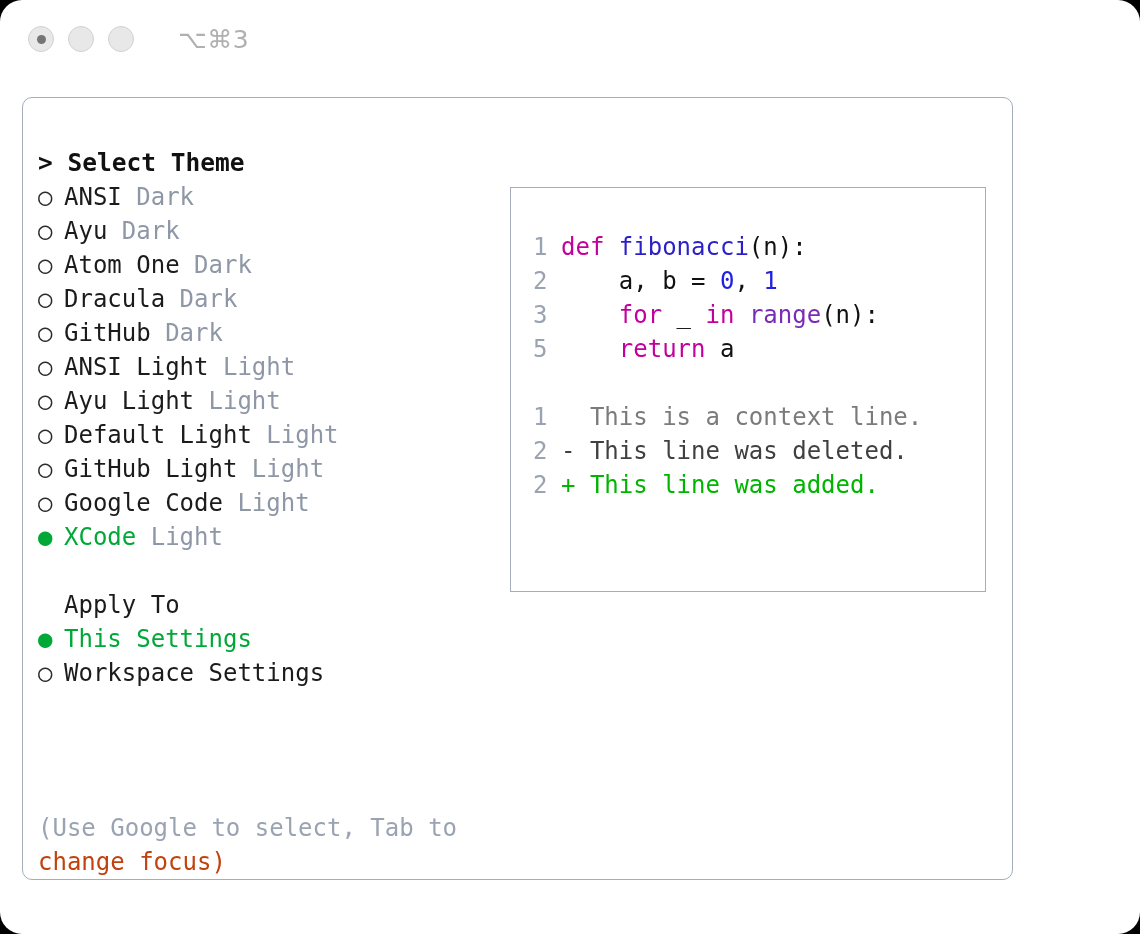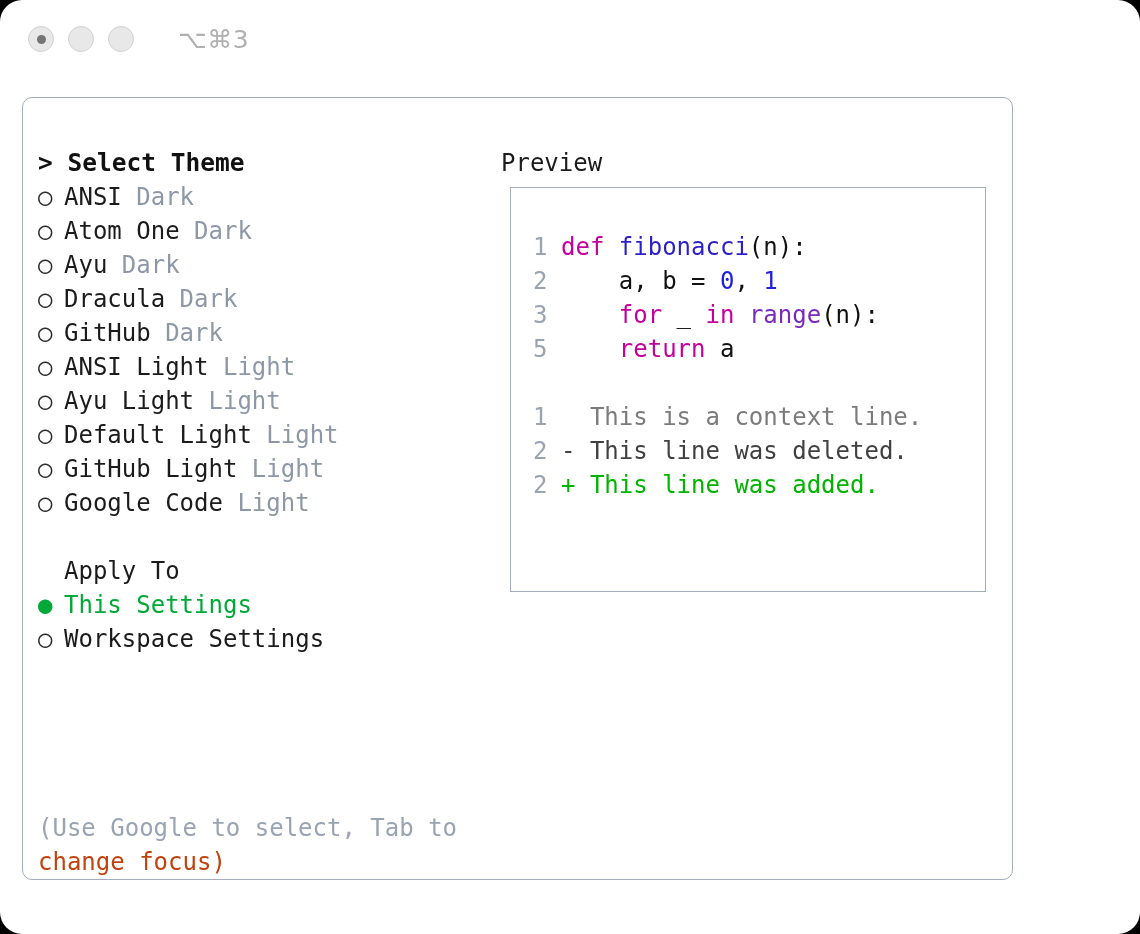--- a/index.html
+++ b/index.html
@@ -199,46 +199,44 @@
     <div id="tb-shortcut">⌥⌘3</div>
   </div>
 
   <div id="panel">
     <div id="panel-inner">
 
       <div id="left-col">
         <div class="row hdr">&gt; Select Theme</div>
         <div id="theme-list">
             <div class="row"><span class="bullet">○</span><span>ANSI</span> <span class="meta">Dark</span></div>
+            <div class="row"><span class="bullet">○</span><span>Ayu</span> <span class="meta">Dark</span></div>
             <div class="row"><span class="bullet">○</span><span>Atom One</span> <span class="meta">Dark</span></div>
-            <div class="row"><span class="bullet">○</span><span>Ayu</span> <span class="meta">Dark</span></div>
             <div class="row"><span class="bullet">○</span><span>Dracula</span> <span class="meta">Dark</span></div>
             <div class="row"><span class="bullet">○</span><span>GitHub</span> <span class="meta">Dark</span></div>
             <div class="row"><span class="bullet">○</span><span>ANSI Light</span> <span class="meta">Light</span></div>
             <div class="row"><span class="bullet">○</span><span>Ayu Light</span> <span class="meta">Light</span></div>
             <div class="row"><span class="bullet">○</span><span>Default Light</span> <span class="meta">Light</span></div>
             <div class="row"><span class="bullet">○</span><span>GitHub Light</span> <span class="meta">Light</span></div>
             <div class="row"><span class="bullet">○</span><span>Google Code</span> <span class="meta">Light</span></div>
+            <div class="row"><span class="bullet sel">●</span><span class="name-sel">XCode</span> <span class="meta">Light</span></div>
           </div>
         <div class="spacer"></div>
         <div class="row"><span class="bullet blank">○</span><span>Apply To</span></div>
         <div id="apply-to-list">
             <div class="row"><span class="bullet sel">●</span><span class="name-sel">This Settings</span></div>
             <div class="row"><span class="bullet">○</span><span>Workspace Settings</span></div>
           </div>
       </div>
 
       <div id="hint-wrap">
         <div class="row" style="color:#9aa3b2;">(Use Google to select, Tab to</div>
         <div class="row" style="color:#c2410c;">change focus)</div>
       </div>
 
-      <div id="right-col">
-        <div id="preview-title">Preview</div>
-      </div>
 
       <div id="preview-box">
         <div id="code-area">
           <div id="code-lines">
               <div class="cline"><span class="ln">1</span><span class="kw">def</span><span class="plain"> </span><span class="fn">fibonacci</span><span class="plain">(n):</span></div>
               <div class="cline"><span class="ln">2</span><span class="plain">    a, b = </span><span class="num">0</span><span class="plain">, </span><span class="num">1</span></div>
               <div class="cline"><span class="ln">3</span><span class="plain">    </span><span class="kw">for</span><span class="plain"> _ </span><span class="kw">in</span><span class="plain"> </span><span class="bi">range</span><span class="plain">(n):</span></div>
               <div class="cline"><span class="ln">5</span><span class="plain">    </span><span class="kw">return</span><span class="plain"> a</span></div>
             </div>
           <div class="blankline"></div>

